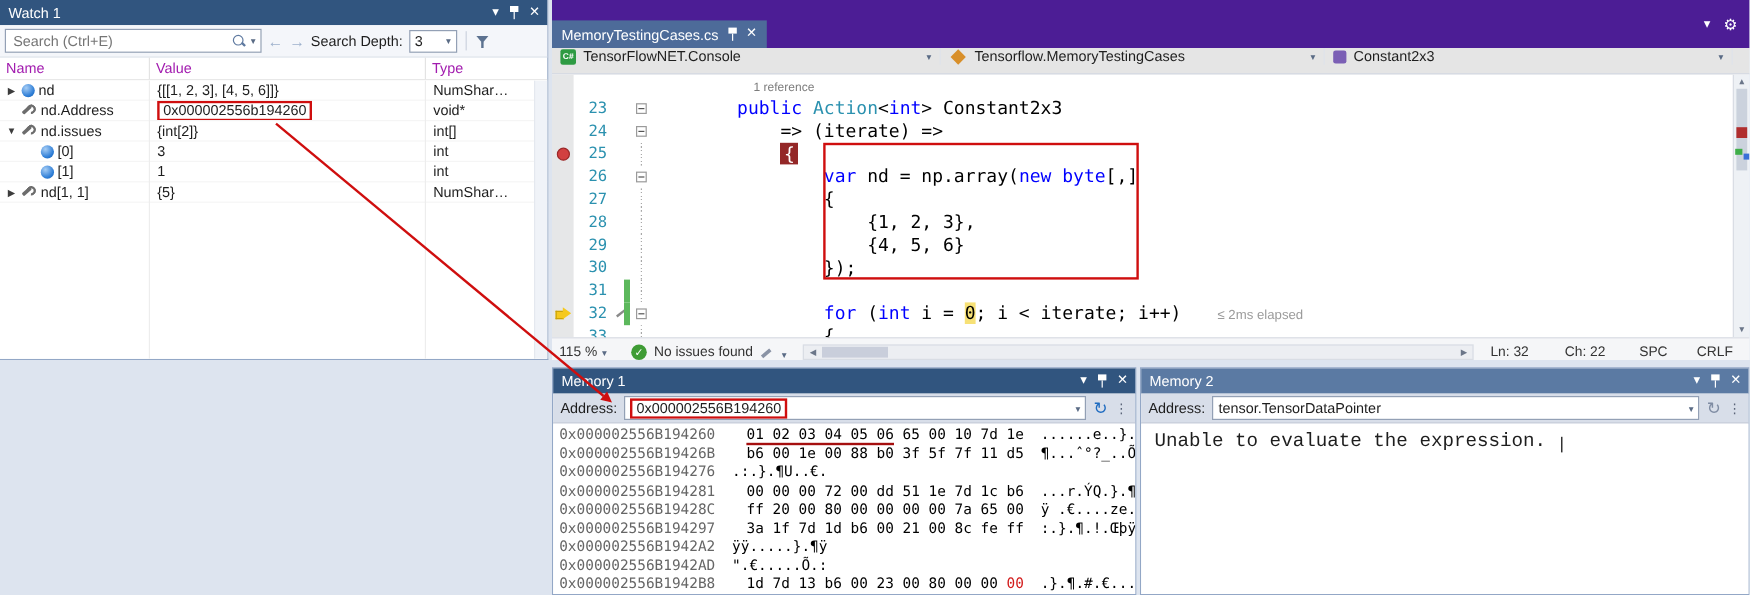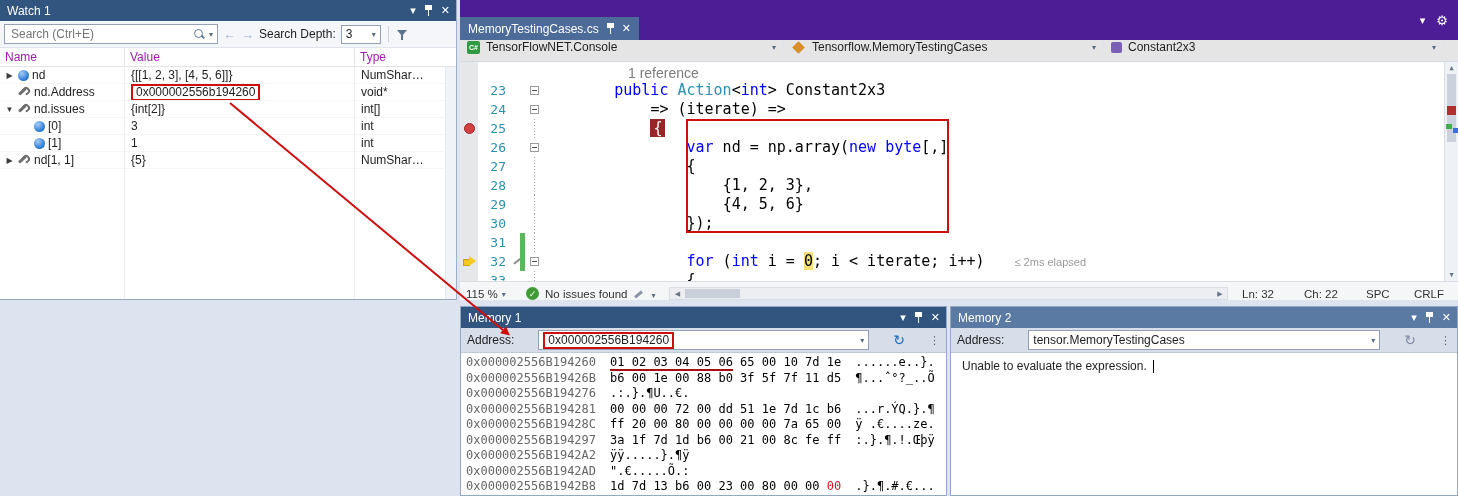--- a/index.html
+++ b/index.html
@@ -62,21 +62,21 @@
 .nav-combo{display:flex;align-items:center;gap:6px;padding:0 7px;border-right:1px solid #dfe3ea}
 .nav-combo.c1{width:324px}.nav-combo.c2{width:320px}.nav-combo.c3{flex:1}
 .nav-caret{margin-left:auto;color:#5a6b85;font-size:8px}
 .badge-cs{width:13px;height:13px;background:#2e9b43;color:#fff;font-size:7px;font-weight:bold;display:flex;align-items:center;justify-content:center;border-radius:2px;flex:none}
 .badge-class{width:9px;height:9px;background:#d88f2a;transform:rotate(45deg);margin:0 3px;flex:none}
 .badge-method{width:11px;height:11px;background:#7b5fb5;border-radius:2px;flex:none}
 .nav-spacer{width:14px;border-right:none}
 .code-wrap{position:relative;flex:1;overflow:hidden;font-family:"DejaVu Sans Mono",monospace}
 .bp-strip{position:absolute;left:0;top:0;bottom:0;width:18px;background:#e6e7e8}
 .code-lines{position:relative;padding-top:4px}
-.cl-row{height:15px;font-family:"Liberation Sans",sans-serif;font-size:14px;color:#7c7c7c;line-height:15px}
+.cl-row{height:15px;font-family:"Liberation Sans",sans-serif;font-size:10px;color:#7c7c7c;line-height:15px}
 .c-row{display:flex;height:19px;line-height:19px}
 .c-bp{width:18px;flex:none;display:flex;align-items:center;justify-content:center}
 .c-num{width:34px;flex:none;text-align:right;padding-right:6px;color:#2b91af;font-size:13px}
 .c-sel{width:14px;flex:none;position:relative}
 .c-sel.changed::after{content:"";position:absolute;right:1px;top:0;bottom:0;width:5px;background:#5cb85c}
 .c-fold{width:16px;flex:none;display:flex;align-items:center;justify-content:center}
 .fold-box{width:9px;height:9px;border:1px solid #9a9a9a;background:#fff;position:relative}
 .fold-box::after{content:"";position:absolute;left:1px;top:3px;width:5px;height:1px;background:#555}
 .c-fold.fold-line::after{content:"";width:1px;height:100%;background:repeating-linear-gradient(#a8a8a8 0 1px,transparent 1px 3px)}
 .c-code{flex:1;white-space:pre;font-size:15px;color:#000}
@@ -107,33 +107,33 @@
 .fmt-icon::before{content:"";position:absolute;left:1px;top:5px;width:9px;height:3px;background:#8a93a5;transform:rotate(-40deg)}
 .h-scroll{flex:1;height:13px;background:#eceef2;border:1px solid #d9dde4;position:relative;display:flex;align-items:center;justify-content:space-between;margin:0 8px;padding:0 1px}
 .h-arrow{font-size:7px;color:#6b7689;width:12px;text-align:center}
 .h-thumb{position:absolute;left:15px;width:55px;top:1px;bottom:1px;background:#c9cedb}
 .st-item{white-space:nowrap}
 .st-item.ln{width:56px}.st-item.ch{width:56px}.st-item.spc{width:42px}.st-item.eol{width:38px}
 
 
 #mem1{left:460px;top:306px;width:487px;height:190px;display:flex;flex-direction:column}
 #mem2{left:950px;top:306px;width:508px;height:190px;display:flex;flex-direction:column}
-.m-toolbar{height:25px;background:#d8dee9;display:flex;align-items:center;padding:0 6px;gap:24px;border-bottom:1px solid #c2c9d6;flex:none}
+.m-toolbar{height:25px;background:#d8dee9;display:flex;align-items:center;padding:0 6px;gap:6px;border-bottom:1px solid #c2c9d6;flex:none}
 .m-combo{flex:1;height:20px;background:#fff;border:1px solid #93a0b5;display:flex;align-items:center;justify-content:space-between;padding:0 4px;overflow:hidden;white-space:nowrap}
 .addr-boxed{border:2px solid #cf0e0e;padding:0 3px;display:inline-block;line-height:13px}
 .m-refresh{color:#1e6bc0;font-size:14px;line-height:1}
 .m-dots{color:#5a6478;font-size:11px}
 .m-content{flex:1;background:#fff;overflow:hidden;font-family:"DejaVu Sans Mono",monospace;font-size:12px;padding:2px 0 0 5px}
 .m-row{height:15.5px;line-height:15.5px;white-space:pre;display:flex}
 .m-addr{color:#666}
-.m-hex{color:#000;margin-left:14px}
+.m-hex{color:#000;margin-left:26px}
 .m-ascii{margin-left:14px;color:#000}
 .m-underline{border-bottom:2px solid #a50f0f}
 .m-red{color:#d21a1a}
-.m2-msg{font-family:Liberation Sans, sans-serif;font-size:12px;padding:4px 6px;white-space:nowrap}
+.m2-msg{font-family:Liberation Mono, monospace;font-size:16px;padding:4px 6px;white-space:nowrap}
 .caret{display:inline-block;width:1px;height:13px;background:#000;margin-left:3px;vertical-align:text-bottom}
 
 
 .ov{position:absolute;z-index:60;pointer-events:none}
 #ov-code{left:686px;top:119px;width:263px;height:114px;border:2px solid #cf0e0e}
 #ov-arrow{left:0;top:0;width:1458px;height:496px}
 </style>
 </head>
 <body>
 
@@ -434,21 +434,21 @@
     <span class="tb-title">Memory 2</span>
     <span class="tb-icons">
       <span class="tb-ic">▾</span>
       <span class="pin"></span>
       <span class="tb-ic">✕</span>
     </span>
   </div>
   <div class="m-toolbar">
     <span>Address:</span>
     <span class="m-combo">
-      <span>tensor.MemoryTestingCases</span>
+      <span>tensor.TensorDataPointer</span>
       <span class="mini-caret">▾</span>
     </span>
     <span class="m-refresh" style="color:#7f8ca3">↻</span>
     <span class="m-dots">⋮</span>
   </div>
   <div class="m-content">
     <div class="m2-msg">
       <span>Unable to evaluate the expression.</span>
       <span class="caret"></span>
     </div>

